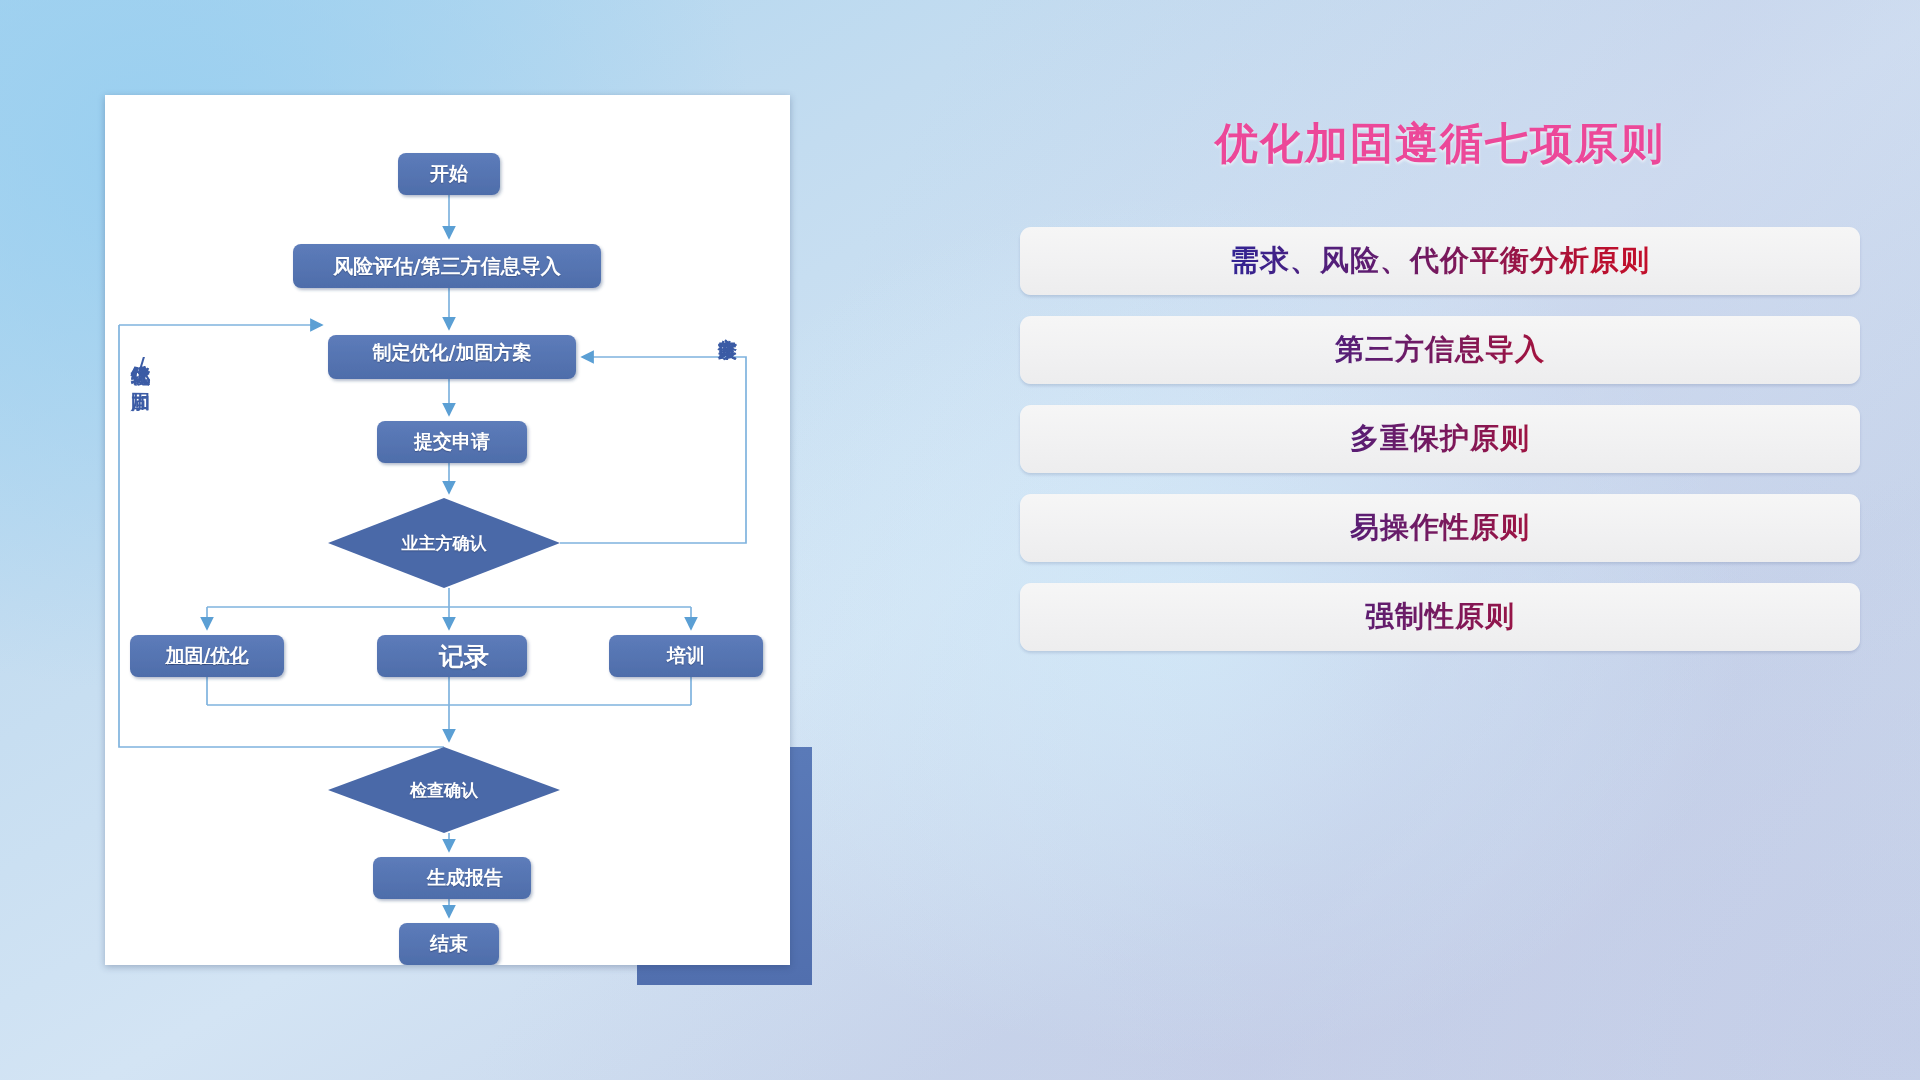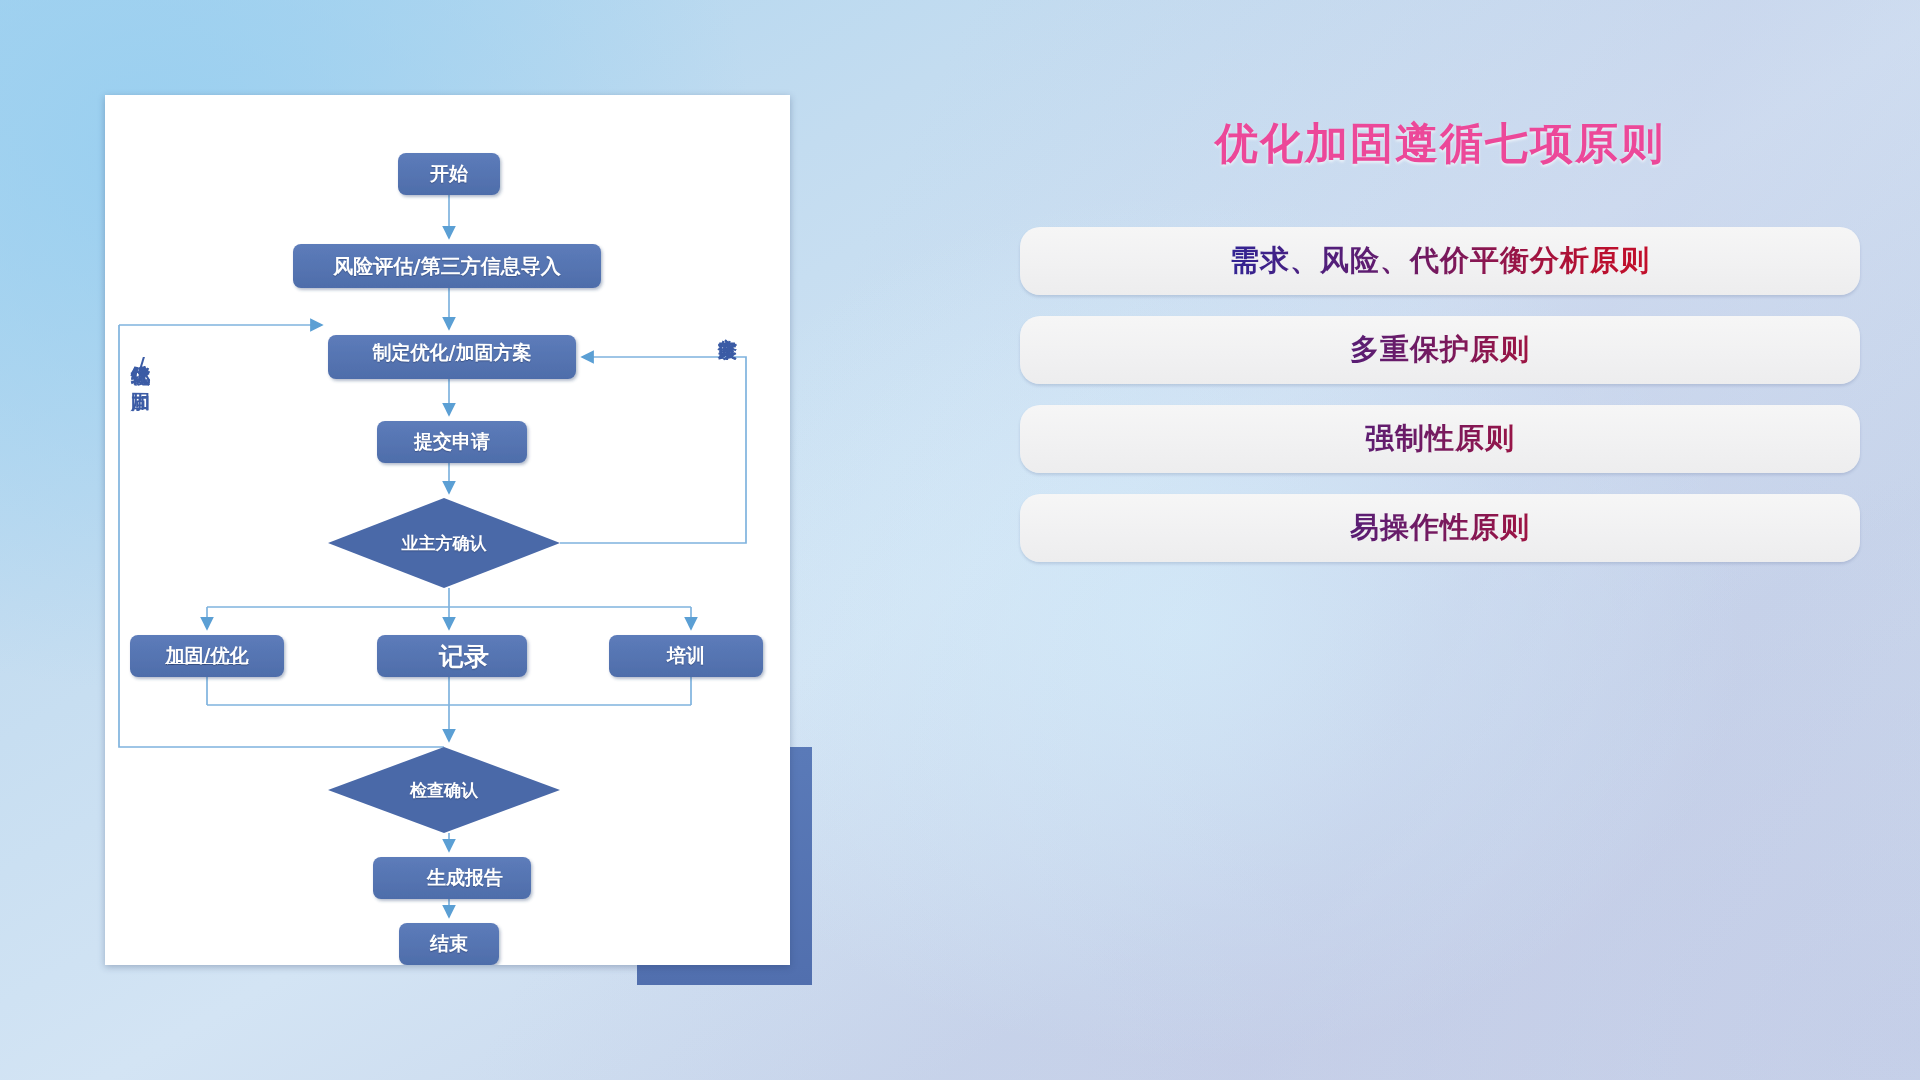--- a/index.html
+++ b/index.html
@@ -36,21 +36,21 @@
   }
   .vlabel{position:absolute;color:#3b5ba5;font-weight:700;
       writing-mode:vertical-rl;text-orientation:upright;letter-spacing:1px;line-height:1.02;}
 
   
   #right-panel{position:absolute;left:1020px;top:95px;width:840px;height:900px;}
   #panel-title{position:absolute;left:0;top:20px;width:840px;text-align:center;
       font-size:43px;font-weight:700;color:#ec4899;letter-spacing:2px;
       text-shadow:0 2px 3px rgba(255,255,255,.65);}
   #pill-list{position:absolute;left:0;top:132px;width:840px;}
-  .pill{position:relative;height:68px;margin-bottom:21px;border-radius:20px;
+  .pill{position:relative;height:68px;margin-bottom:21px;border-radius:11px;
         background:linear-gradient(180deg,#f6f6f6 0%,#f1f1f2 55%,#ededee 100%);
         box-shadow:0 2px 3px rgba(60,80,130,.18);}
   .pill::before{content:"";position:absolute;inset:-2px;border-radius:13px;z-index:-1;
         background:linear-gradient(165deg,#3a56a8 0%,#4a4f98 26%,#8e3567 58%,#cc1126 86%,#cf0d23 100%);}
   .pill-text{position:absolute;inset:0;display:flex;align-items:center;justify-content:center;
         font-size:29px;font-weight:600;letter-spacing:1px;
         background:linear-gradient(96deg,#1b2f9c 0%,#29259a 22%,#701a63 48%,#b8102f 68%,#d40a22 86%,#d8071f 100%);
         -webkit-background-clip:text;background-clip:text;color:transparent;
         -webkit-text-fill-color:transparent;}
 </style>
@@ -142,22 +142,25 @@
     </div>
 </div>
 
 <div id="right-panel">
   <div id="panel-title">优化加固遵循七项原则</div>
   <div id="pill-list">
       <div class="pill">
         <div class="pill-text">需求、风险、代价平衡分析原则</div>
       </div>
       <div class="pill">
+        <div class="pill-text">第三方信息导入</div>
+      </div>
+      <div class="pill">
         <div class="pill-text">多重保护原则</div>
       </div>
       <div class="pill">
-        <div class="pill-text">强制性原则</div>
+        <div class="pill-text">易操作性原则</div>
       </div>
       <div class="pill">
-        <div class="pill-text">易操作性原则</div>
+        <div class="pill-text">强制性原则</div>
       </div>
     </div>
 </div>
 
 </body></html>

